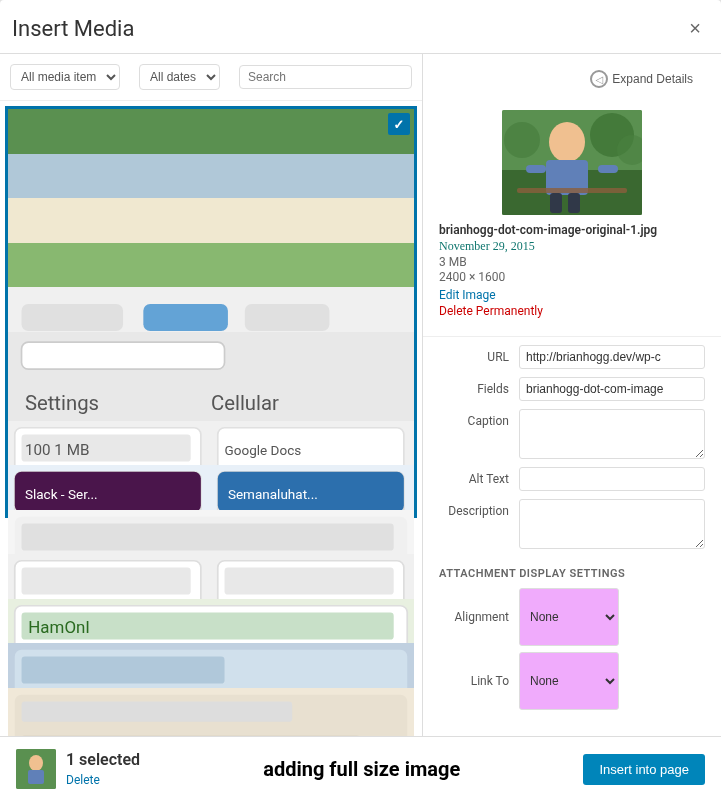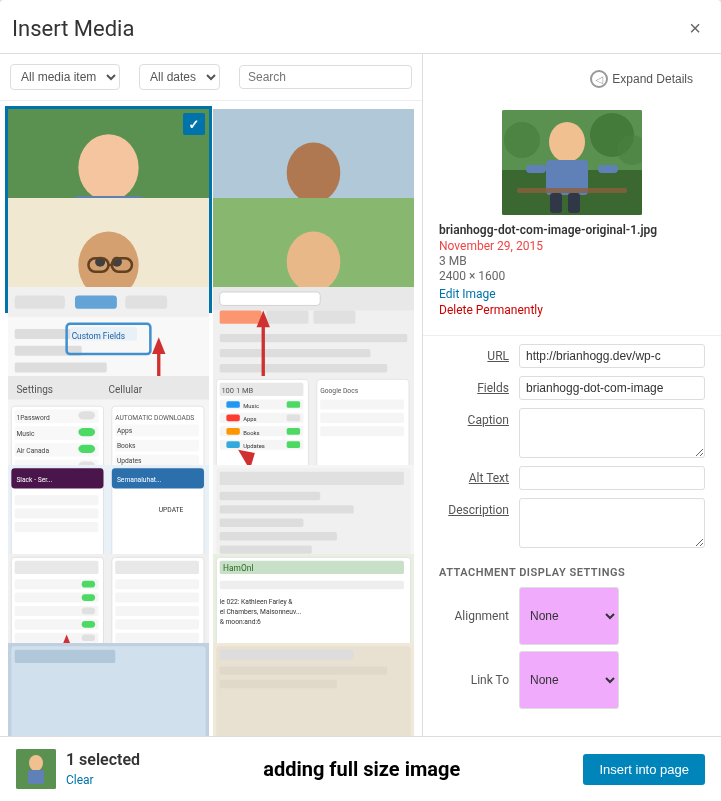--- a/index.html
+++ b/index.html
@@ -17,21 +17,21 @@
 
     .modal-body { display: flex; flex: 1; overflow: hidden; }
 
     
     .media-list-panel { flex: 0 0 415px; display: flex; flex-direction: column; border-right: 1px solid #ddd; }
 
     .filter-bar { display: flex; gap: 19px; padding: 10px 10px; align-items: center; border-bottom: 1px solid #eee; }
     .filter-select { border: 1px solid #ddd; border-radius: 4px; padding: 4px 6px; font-size: 12px; color: #555; background: #fff; cursor: pointer; }
     .search-input { border: 1px solid #ddd; border-radius: 4px; padding: 4px 8px; font-size: 12px; flex: 1; color: #555; }
 
-    .media-grid { display: grid; grid-template-columns: repeat(2, 1fr); gap: 4px; padding: 8px; overflow-y: auto; flex: 1; }
+    .media-grid { display: grid; grid-template-columns: repeat(1, 1fr); gap: 4px; padding: 8px; overflow-y: auto; flex: 1; }
     .media-item { position: relative; aspect-ratio: 1; cursor: pointer; background: #eee; overflow: hidden; }
     .media-item.selected { outline: 3px solid #0073aa; }
     .media-item .check { position: absolute; top: 4px; right: 4px; width: 22px; height: 22px; background: #0073aa; border-radius: 2px; display: flex; align-items: center; justify-content: center; }
     .media-item .check::after { content: "✓"; color: #fff; font-size: 13px; font-weight: bold; }
 
     
     .media-grid::-webkit-scrollbar { width: 8px; }
     .media-grid::-webkit-scrollbar-track { background: #f1f1f1; }
     .media-grid::-webkit-scrollbar-thumb { background: #ccc; border-radius: 4px; }
     .fake-person { width: 100%; height: 100%; position: relative; overflow: hidden; }
@@ -40,31 +40,31 @@
     .details-panel { flex: 1; display: flex; flex-direction: column; overflow-y: auto; padding: 0; }
 
     .expand-btn { display: flex; align-items: center; gap: 4px; padding: 8px 16px; font-size: 12px; color: #555; cursor: pointer; align-self: flex-end; border: none; background: none; }
     .expand-btn .arrow { width: 18px; height: 18px; border: 2px solid #999; border-radius: 50%; display: inline-flex; align-items: center; justify-content: center; font-size: 10px; color: #999; }
 
     .media-preview { display: flex; justify-content: center; padding: 10px 16px 8px; }
     .preview-placeholder { width: 140px; height: 105px; background: linear-gradient(135deg, #7aab6e 0%, #4a8a40 50%, #2a5a20 100%); border-radius: 2px; position: relative; overflow: hidden; }
 
     .media-info { padding: 0 16px 10px; font-size: 12px; }
     .media-filename { font-weight: 600; color: #333; font-size: 12px; word-break: break-all; margin-bottom: 2px; }
-    .media-date { color: #ef4444; margin-bottom: 1px; }
+    .media-date { color: #0f766e; margin-bottom: 1px; font-family: Liberation Serif, serif; }
     .media-size { color: #666; margin-bottom: 1px; }
     .media-dims { color: #666; margin-bottom: 4px; }
     .edit-link { color: #0073aa; text-decoration: none; font-size: 12px; display: block; margin-bottom: 2px; cursor: pointer; }
     .delete-link { color: #c00; text-decoration: none; font-size: 12px; cursor: pointer; }
 
     .divider { border: none; border-top: 1px solid #eee; margin: 8px 0; }
 
     .form-section { padding: 0 16px; }
     .form-row { display: flex; align-items: flex-start; margin-bottom: 8px; }
-    .form-label { width: 80px; font-size: 12px; color: #555; text-align: right; padding-right: 10px; padding-top: 5px; flex-shrink: 0; text-decoration: underline; }
+    .form-label { width: 80px; font-size: 12px; color: #555; text-align: right; padding-right: 10px; padding-top: 5px; flex-shrink: 0; }
     .form-input { flex: 1; border: 1px solid #ddd; border-radius: 3px; padding: 4px 6px; font-size: 12px; color: #333; }
     .form-textarea { flex: 1; border: 1px solid #ddd; border-radius: 3px; padding: 4px 6px; font-size: 12px; color: #333; min-height: 50px; resize: vertical; }
 
     .attachment-settings { padding: 10px 16px; }
     .attachment-title { font-size: 11px; font-weight: 600; color: #666; text-transform: uppercase; letter-spacing: 0.5px; margin-bottom: 8px; }
     .settings-row { display: flex; align-items: center; margin-bottom: 6px; }
     .settings-label { width: 80px; font-size: 12px; color: #555; text-align: right; padding-right: 10px; flex-shrink: 0; }
     .settings-select { border: 1px solid #ddd; border-radius: 3px; padding: 20px 6px; font-size: 12px; color: #333; background: #f0abfc; cursor: pointer; min-width: 100px; }
 
     
@@ -480,21 +480,21 @@
     <div class="selected-info">
       <div class="selected-thumb">
         <svg width="40" height="40" viewBox="0 0 40 40" xmlns="http://www.w3.org/2000/svg">
           <rect width="40" height="40" fill="#5a9050"></rect>
           <ellipse cx="20" cy="14" rx="7" ry="8" fill="#f0c090"></ellipse>
           <rect x="12" y="21" width="16" height="14" rx="2" fill="#6080b8"></rect>
         </svg>
       </div>
       <div>
         <span class="selected-count">1 selected</span>
-        <a class="clear-link">Clear</a>
+        <a class="clear-link">Delete</a>
       </div>
     </div>
 
     <div class="footer-center">
       <span class="annotation">adding full size image</span>
     </div>
 
     <button class="insert-btn">Insert into page</button>
   </div>
 </div>

